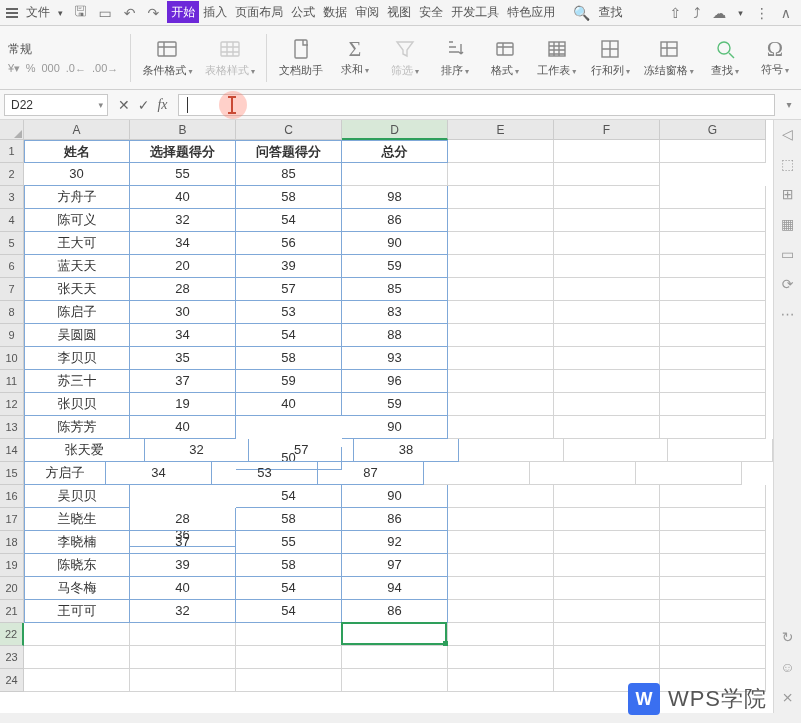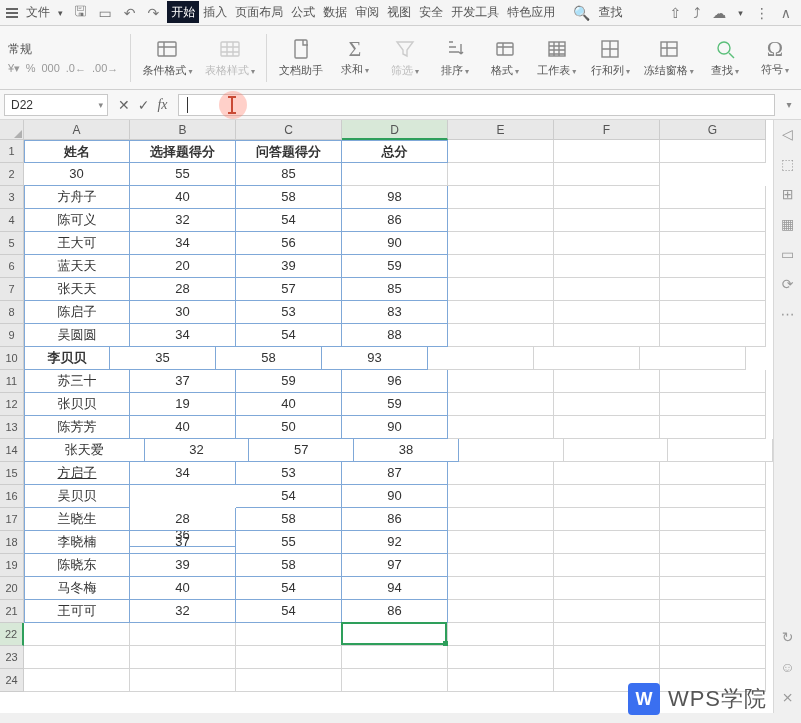--- a/index.html
+++ b/index.html
@@ -6,21 +6,21 @@
 body { font-family: "Microsoft YaHei", Arial, sans-serif; font-size: 12px; background: #f0f0f0; width: 801px; height: 723px; overflow: hidden; position: relative; }
 
 
 .menubar { height: 26px; background: #f5f5f5; border-bottom: 1px solid #d0d0d0; display: flex; align-items: center; padding: 0 6px; gap: 4px; }
 .menubar .hamburger { display: flex; flex-direction: column; gap: 2px; margin-right: 4px; }
 .menubar .hamburger span { width: 12px; height: 2px; background: #666; }
 .menubar .file-label { color: #555; }
 .menubar .dd { color: #555; font-size: 9px; margin: 0 4px; }
 .menubar .icon-btn { color: #777; padding: 0 4px; cursor: pointer; font-size: 14px; }
 .menubar .tab { padding: 4px 4px; color: #555; cursor: pointer; }
-.menubar .tab.active { background: #0f172a; color: #fff; text-align: center; }
+.menubar .tab.active { background: #6d28d9; color: #fff; text-align: center; }
 .menubar .spacer { flex: 1; }
 
 
 .ribbon { height: 64px; background: #f7f7f7; border-bottom: 1px solid #d0d0d0; display: flex; align-items: center; padding: 0 4px; gap: 6px; }
 .ribbon-left { display: flex; flex-direction: column; gap: 4px; padding: 4px 4px; }
 .ribbon-left .row1 { color: #555; font-size: 12px; }
 .ribbon-left .row2 { display: flex; gap: 6px; align-items: center; color: #999; font-size: 11px; }
 .ribbon-left .row2 span { cursor: pointer; }
 .ribbon-divider { width: 1px; height: 48px; background: #d8d8d8; margin: 0 2px; }
 .ribbon-btn { display: flex; flex-direction: column; align-items: center; justify-content: center; gap: 2px; padding: 4px 8px; cursor: pointer; color: #555; min-width: 44px; }
@@ -331,21 +331,21 @@
         <div class="grid-row">
           <div class="cell" style="width: 106px; border-right: 1px solid rgb(127, 168, 216); border-bottom: 1px solid rgb(127, 168, 216); border-left: 1px solid rgb(127, 168, 216);">吴圆圆</div>
           <div class="cell" style="width: 106px; border-right: 1px solid rgb(127, 168, 216); border-bottom: 1px solid rgb(127, 168, 216);">34</div>
           <div class="cell" style="width: 106px; border-right: 1px solid rgb(127, 168, 216); border-bottom: 1px solid rgb(127, 168, 216);">54</div>
           <div class="cell" style="width: 106px; border-right: 1px solid rgb(127, 168, 216); border-bottom: 1px solid rgb(127, 168, 216);">88</div>
           <div class="cell" style="width: 106px;"></div>
           <div class="cell" style="width: 106px;"></div>
           <div class="cell" style="width: 106px;"></div>
         </div>
         <div class="grid-row">
-          <div class="cell" style="width: 86px; border-right: 1px solid rgb(127, 168, 216); border-bottom: 1px solid rgb(127, 168, 216); border-left: 1px solid rgb(127, 168, 216); font-weight: bold;">李贝贝</div>
+          <div class="cell" style="width: 106px; border-right: 1px solid rgb(127, 168, 216); border-bottom: 1px solid rgb(127, 168, 216); border-left: 1px solid rgb(127, 168, 216);">李贝贝</div>
           <div class="cell" style="width: 106px; border-right: 1px solid rgb(127, 168, 216); border-bottom: 1px solid rgb(127, 168, 216);">35</div>
           <div class="cell" style="width: 106px; border-right: 1px solid rgb(127, 168, 216); border-bottom: 1px solid rgb(127, 168, 216);">58</div>
           <div class="cell" style="width: 106px; border-right: 1px solid rgb(127, 168, 216); border-bottom: 1px solid rgb(127, 168, 216);">93</div>
           <div class="cell" style="width: 106px;"></div>
           <div class="cell" style="width: 106px;"></div>
           <div class="cell" style="width: 106px;"></div>
         </div>
         <div class="grid-row">
           <div class="cell" style="width: 106px; border-right: 1px solid rgb(127, 168, 216); border-bottom: 1px solid rgb(127, 168, 216); border-left: 1px solid rgb(127, 168, 216);">苏三十</div>
           <div class="cell" style="width: 106px; border-right: 1px solid rgb(127, 168, 216); border-bottom: 1px solid rgb(127, 168, 216);">37</div>
@@ -360,37 +360,37 @@
           <div class="cell" style="width: 106px; border-right: 1px solid rgb(127, 168, 216); border-bottom: 1px solid rgb(127, 168, 216);">19</div>
           <div class="cell" style="width: 106px; border-right: 1px solid rgb(127, 168, 216); border-bottom: 1px solid rgb(127, 168, 216);">40</div>
           <div class="cell" style="width: 106px; border-right: 1px solid rgb(127, 168, 216); border-bottom: 1px solid rgb(127, 168, 216);">59</div>
           <div class="cell" style="width: 106px;"></div>
           <div class="cell" style="width: 106px;"></div>
           <div class="cell" style="width: 106px;"></div>
         </div>
         <div class="grid-row">
           <div class="cell" style="width: 106px; border-right: 1px solid rgb(127, 168, 216); border-bottom: 1px solid rgb(127, 168, 216); border-left: 1px solid rgb(127, 168, 216);">陈芳芳</div>
           <div class="cell" style="width: 106px; border-right: 1px solid rgb(127, 168, 216); border-bottom: 1px solid rgb(127, 168, 216);">40</div>
-          <div class="cell" style="width: 106px; border-right: 1px solid rgb(127, 168, 216); border-bottom: 1px solid rgb(127, 168, 216);">50</div>
+          <div class="cell" style="width: 106px; border-right: 1px solid rgb(127, 168, 216); border-bottom: 1px solid rgb(127, 168, 216); margin-top: 31px;">50</div>
           <div class="cell" style="width: 106px; border-right: 1px solid rgb(127, 168, 216); border-bottom: 1px solid rgb(127, 168, 216);">90</div>
           <div class="cell" style="width: 106px;"></div>
           <div class="cell" style="width: 106px;"></div>
           <div class="cell" style="width: 106px;"></div>
         </div>
         <div class="grid-row">
           <div class="cell" style="width: 122px; border-right: 1px solid rgb(127, 168, 216); border-bottom: 1px solid rgb(127, 168, 216); border-left: 1px solid rgb(127, 168, 216);">张天爱</div>
           <div class="cell" style="width: 106px; border-right: 1px solid rgb(127, 168, 216); border-bottom: 1px solid rgb(127, 168, 216);">32</div>
           <div class="cell" style="width: 106px; border-right: 1px solid rgb(127, 168, 216); border-bottom: 1px solid rgb(127, 168, 216);">57</div>
           <div class="cell" style="width: 106px; border-right: 1px solid rgb(127, 168, 216); border-bottom: 1px solid rgb(127, 168, 216);">38</div>
           <div class="cell" style="width: 106px;"></div>
           <div class="cell" style="width: 106px;"></div>
           <div class="cell" style="width: 106px;"></div>
         </div>
         <div class="grid-row">
-          <div class="cell" style="width: 106px; border-right: 1px solid rgb(127, 168, 216); border-bottom: 1px solid rgb(127, 168, 216); border-left: 1px solid rgb(127, 168, 216); text-decoration: underline;">方启子</div>
+          <div class="cell" style="width: 82px; border-right: 1px solid rgb(127, 168, 216); border-bottom: 1px solid rgb(127, 168, 216); border-left: 1px solid rgb(127, 168, 216);">方启子</div>
           <div class="cell" style="width: 106px; border-right: 1px solid rgb(127, 168, 216); border-bottom: 1px solid rgb(127, 168, 216);">34</div>
           <div class="cell" style="width: 106px; border-right: 1px solid rgb(127, 168, 216); border-bottom: 1px solid rgb(127, 168, 216);">53</div>
           <div class="cell" style="width: 106px; border-right: 1px solid rgb(127, 168, 216); border-bottom: 1px solid rgb(127, 168, 216);">87</div>
           <div class="cell" style="width: 106px;"></div>
           <div class="cell" style="width: 106px;"></div>
           <div class="cell" style="width: 106px;"></div>
         </div>
         <div class="grid-row">
           <div class="cell" style="width: 106px; border-right: 1px solid rgb(127, 168, 216); border-bottom: 1px solid rgb(127, 168, 216); border-left: 1px solid rgb(127, 168, 216);">吴贝贝</div>
           <div class="cell" style="width: 106px; border-right: 1px solid rgb(127, 168, 216); border-bottom: 1px solid rgb(127, 168, 216); margin-top: 39px;">36</div>

